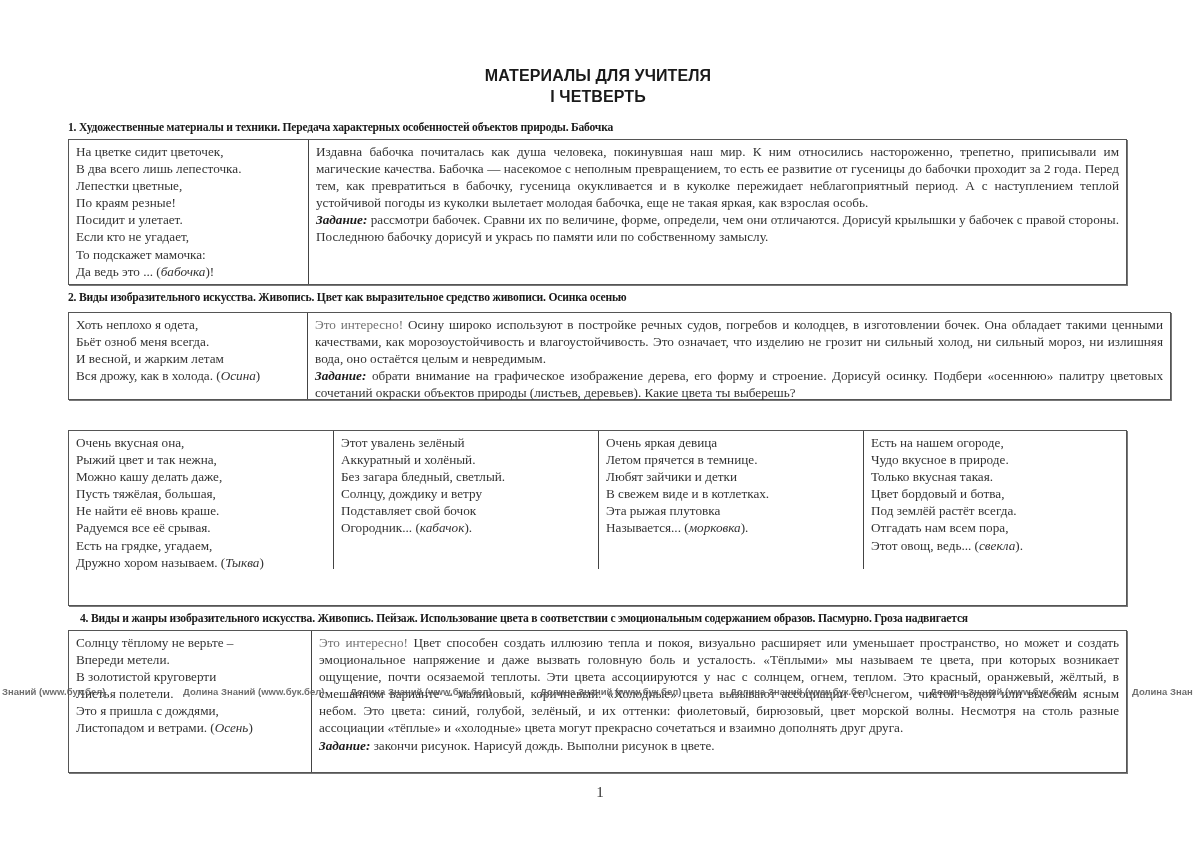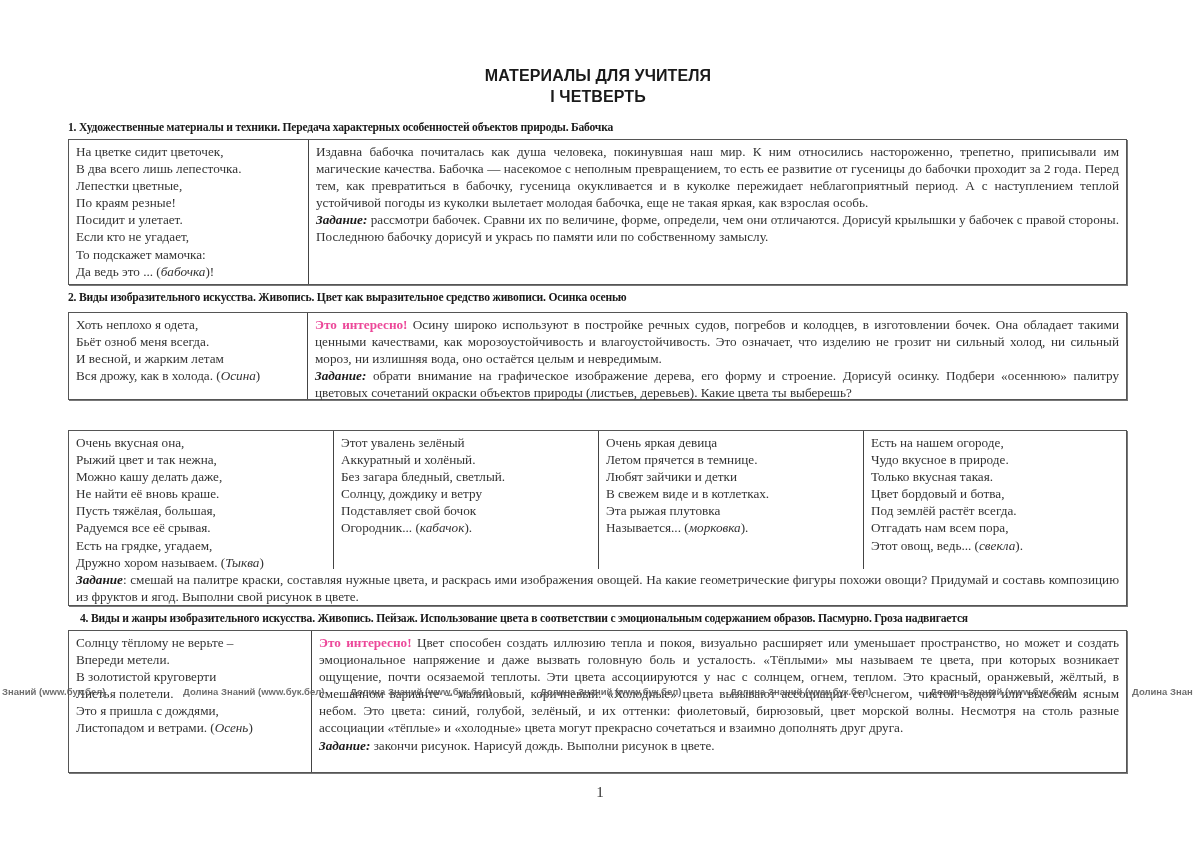--- a/index.html
+++ b/index.html
@@ -14,21 +14,21 @@
               font-weight: bold; font-size: 11.6px; color: #1a1a1a; white-space: nowrap; letter-spacing: -0.2px; }
   .box { position: absolute; left: 0; width: 1057px; border: 1.5px solid #555;
          box-shadow: 1px 1px 0 #777; background: #fff; }
   .cell { position: absolute; top: 0; bottom: 0; box-sizing: border-box; padding: 3px 7px 0 7px;
           font-size: 13.2px; line-height: 17.1px; color: #333; }
   .vline { border-left: 1.3px solid #444; }
   .line { display: block; white-space: nowrap; }
   .para { text-align: justify; }
   em { font-style: italic; }
   b.bi { font-weight: bold; font-style: italic; color: #1a1a1a; }
-  b.bb { font-weight: bold; color: #ec4899; }
+  b.bb { font-weight: normal; color: #737373; }
   .task3 { position: absolute; left: 0; right: 0; box-sizing: border-box; padding: 0 7px;
            font-size: 13.2px; line-height: 17.1px; color: #333; text-align: justify; }
   .wm { position: absolute; top: 666px; left: 0; width: 1200px; height: 14px; white-space: nowrap;
         font-family: "Liberation Sans", sans-serif; font-weight: bold; font-size: 9.5px; color: #555; opacity: 0.85;
         pointer-events: none; margin-top: 20px; }
   .wm span { position: absolute; top: 0; }
   .pagenum { position: absolute; top: 784px; left: 0; width: 1200px; text-align: center;
              font-size: 15px; color: #333; }
 </style>
 </head>
@@ -52,21 +52,21 @@
           <span class="line"><span>Да ведь это ... (</span><em>бабочка</em><span>)!</span></span>
         </div>
     </div>
     <div class="cell vline para" style="left:239px; right:0;">
       <div>Издавна бабочка почиталась как душа человека, покинувшая наш мир. К ним относились настороженно, трепетно, приписывали им магические качества. Бабочка — насекомое с неполным превращением, то есть ее развитие от гусеницы до бабочки проходит за 2 года. Перед тем, как превратиться в бабочку, гусеница окукливается и в куколке пережидает неблагоприятный период. А с наступлением теплой устойчивой погоды из куколки вылетает молодая бабочка, еще не такая яркая, как взрослая особь.</div>
       <div><b class="bi">Задание:</b><span> рассмотри бабочек. Сравни их по величине, форме, определи, чем они отличаются. Дорисуй крылышки у бабочек с правой стороны. Последнюю бабочку дорисуй и укрась по памяти или по собственному замыслу.</span></div>
     </div>
   </div>
 
   <div class="sec-head" style="top:291px;">2. Виды изобразительного искусства. Живопись. Цвет как выразительное средство живописи. Осинка осенью</div>
-  <div class="box" style="top:312px; height:86px;">
+  <div class="box" style="top:312px; height:86px;padding-left:44px;">
     <div class="cell" style="left:0; width:238px;">
       <div id="r2">
           <span class="line">Хоть неплохо я одета,</span>
           <span class="line">Бьёт озноб меня всегда.</span>
           <span class="line">И весной, и жарким летам</span>
           <span class="line"><span>Вся дрожу, как в холода. (</span><em>Осина</em><span>)</span></span>
         </div>
     </div>
     <div class="cell vline para" style="left:238px; right:0;">
       <div><b class="bb">Это интересно!</b><span> Осину широко используют в постройке речных судов, погребов и колодцев, в изготовлении бочек. Она обладает такими ценными качествами, как морозоустойчивость и влагоустойчивость. Это означает, что изделию не грозит ни сильный холод, ни сильный мороз, ни излишняя вода, оно остаётся целым и невредимым.</span></div>
@@ -74,22 +74,22 @@
     </div>
   </div>
 
   <div class="sec-head" style="top:410px;margin-top:35px;">3. Виды и жанры изобразительного искусства. Живопись. Натюрморт. Передача формы и цвета объектов природы. Морковь и свёкла</div>
   <div class="box" style="top:430px; height:174px;">
     <div class="cell" style="left:0; width:264px; bottom:36px;">
         <div id="r3a">
           <span class="line">Очень вкусная она,</span>
           <span class="line">Рыжий цвет и так нежна,</span>
           <span class="line">Можно кашу делать даже,</span>
+          <span class="line">Пусть тяжёлая, большая,</span>
           <span class="line">Не найти её вновь краше.</span>
-          <span class="line">Пусть тяжёлая, большая,</span>
           <span class="line">Радуемся все её срывая.</span>
           <span class="line">Есть на грядке, угадаем,</span>
           <span class="line"><span>Дружно хором называем. (</span><em>Тыква</em><span>)</span></span>
         </div>
       </div>
     <div class="cell vline" style="left:264px; width:265px; bottom:36px;">
         <div id="r3b">
           <span class="line">Этот увалень зелёный</span>
           <span class="line">Аккуратный и холёный.</span>
           <span class="line">Без загара бледный, светлый.</span>
@@ -112,21 +112,20 @@
         <div id="r3d">
           <span class="line">Есть на нашем огороде,</span>
           <span class="line">Чудо вкусное в природе.</span>
           <span class="line">Только вкусная такая.</span>
           <span class="line">Цвет бордовый и ботва,</span>
           <span class="line">Под землёй растёт всегда.</span>
           <span class="line">Отгадать нам всем пора,</span>
           <span class="line"><span>Этот овощ, ведь... (</span><em>свекла</em><span>).</span></span>
         </div>
       </div>
-    <div class="task3" style="top:140px;"><b class="bi">Задание</b><span>: смешай на палитре краски, составляя нужные цвета, и раскрась ими изображения овощей. На какие геометрические фигуры похожи овощи? Придумай и составь композицию из фруктов и ягод. Выполни свой рисунок в цвете.</span></div>
   </div>
 
   <div class="sec-head" style="top:612px;margin-left:12px;">4. Виды и жанры изобразительного искусства. Живопись. Пейзаж. Использование цвета в соответствии с эмоциональным содержанием образов. Пасмурно. Гроза надвигается</div>
   <div class="box" style="top:630px; height:141px;">
     <div class="cell" style="left:0; width:242px;">
       <div id="r4">
           <span class="line">Солнцу тёплому не верьте –</span>
           <span class="line">Впереди метели.</span>
           <span class="line">В золотистой круговерти</span>
           <span class="line">Листья полетели.</span>

